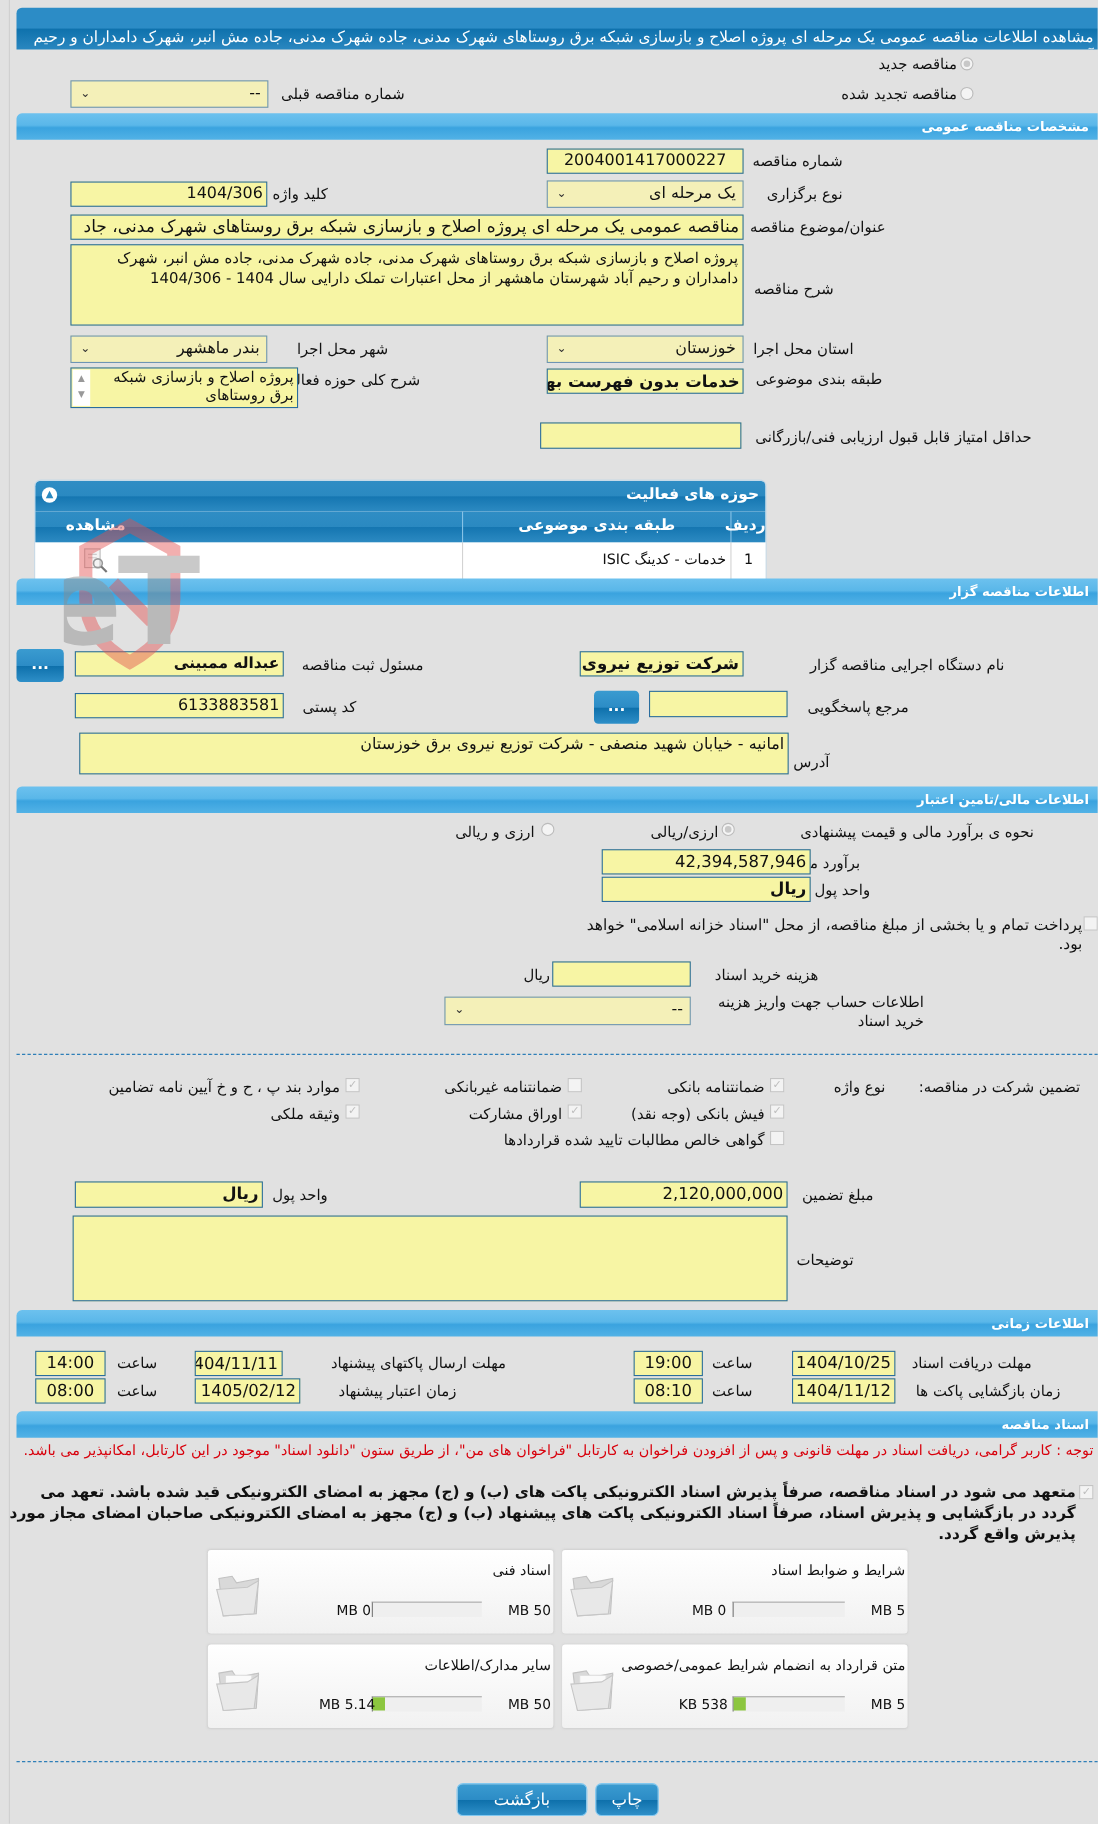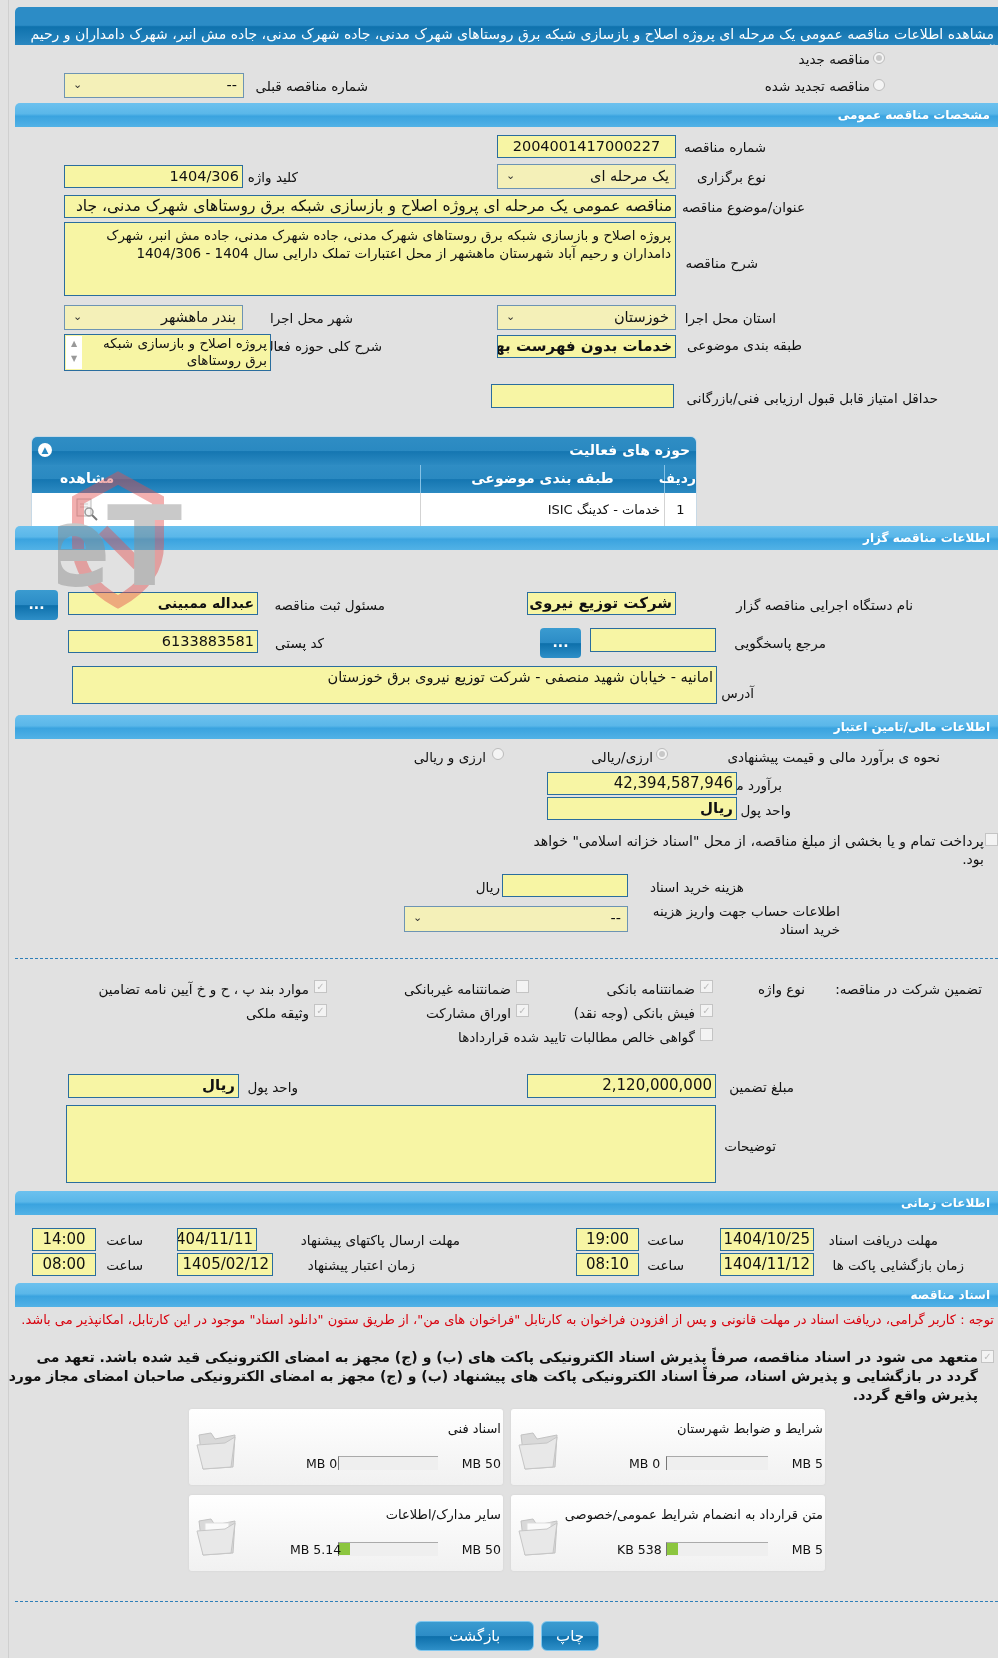--- a/index.html
+++ b/index.html
@@ -209,21 +209,21 @@
 <div class="abs lbl" style="right:855px;top:1256px;">ساعت</div>
 <div class="abs inp" style="left:32px;top:1253px;width:64px;height:23px;text-align:center;font-size:15px;">08:00</div>
 
 <div class="abs sec-bar" style="top:1283px;">اسناد مناقصه</div>
 
 <div class="abs notice" style="right:4px;top:1311px;width:980px;">توجه : کاربر گرامی، دریافت اسناد در مهلت قانونی و پس از افزودن فراخوان به کارتابل "فراخوان های من"، از طریق ستون "دانلود اسناد" موجود در این کارتابل، امکانپذیر می باشد.</div>
 <div class="abs chk" style="left:981px;top:1350px;">✓</div>
 <div class="abs commit" style="right:20px;top:1348px;width:972px;text-indent:0;">متعهد می شود در اسناد مناقصه، صرفاً پذیرش اسناد الکترونیکی پاکت های (ب) و (ج) مجهز به امضای الکترونیکی قید شده باشد. تعهد می گردد در بازگشایی و پذیرش اسناد، صرفاً اسناد الکترونیکی پاکت های پیشنهاد (ب) و (ج) مجهز به امضای الکترونیکی صاحبان امضای مجاز مورد پذیرش واقع گردد.</div>
 
 <div class="abs doc-card" style="left:511px;top:1409px;">
-  <div class="doc-title">شرایط و ضوابط شهرستان</div>
+  <div class="doc-title">شرایط و ضوابط اسناد</div>
   <svg class="folder" viewBox="0 0 44 46">
       <path d="M4 10 L16 8 L20 14 L40 10 L38 42 L8 44 Z" fill="#d9d9d9" stroke="#c2c2c2"></path>
       <path d="M2 20 L30 18 L40 12 L36 42 L8 44 Z" fill="#e8e8e8" stroke="#c6c6c6"></path>
     </svg>
   <div class="bar-max" style="right:2px;top:47px;">5 MB</div>
   <div class="bar" style="left:155px;top:47px;width:102px;">
       <div class="bar-fill" style="width:0;"></div>
     </div>
   <div class="bar-cur" style="left:118px;top:47px;">0 MB</div>
 </div>

